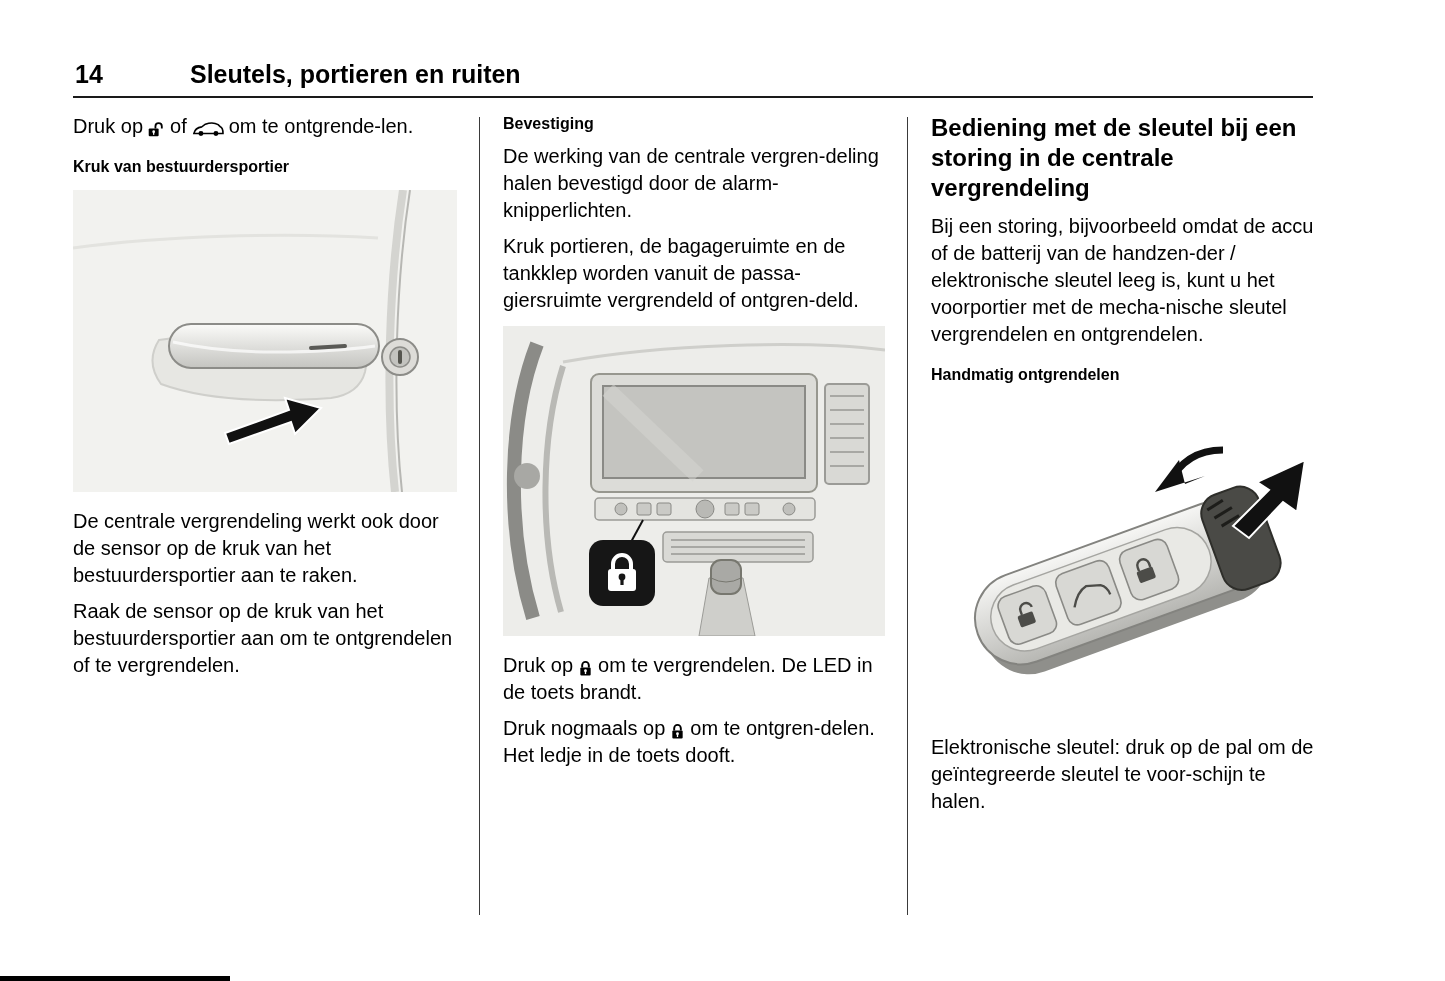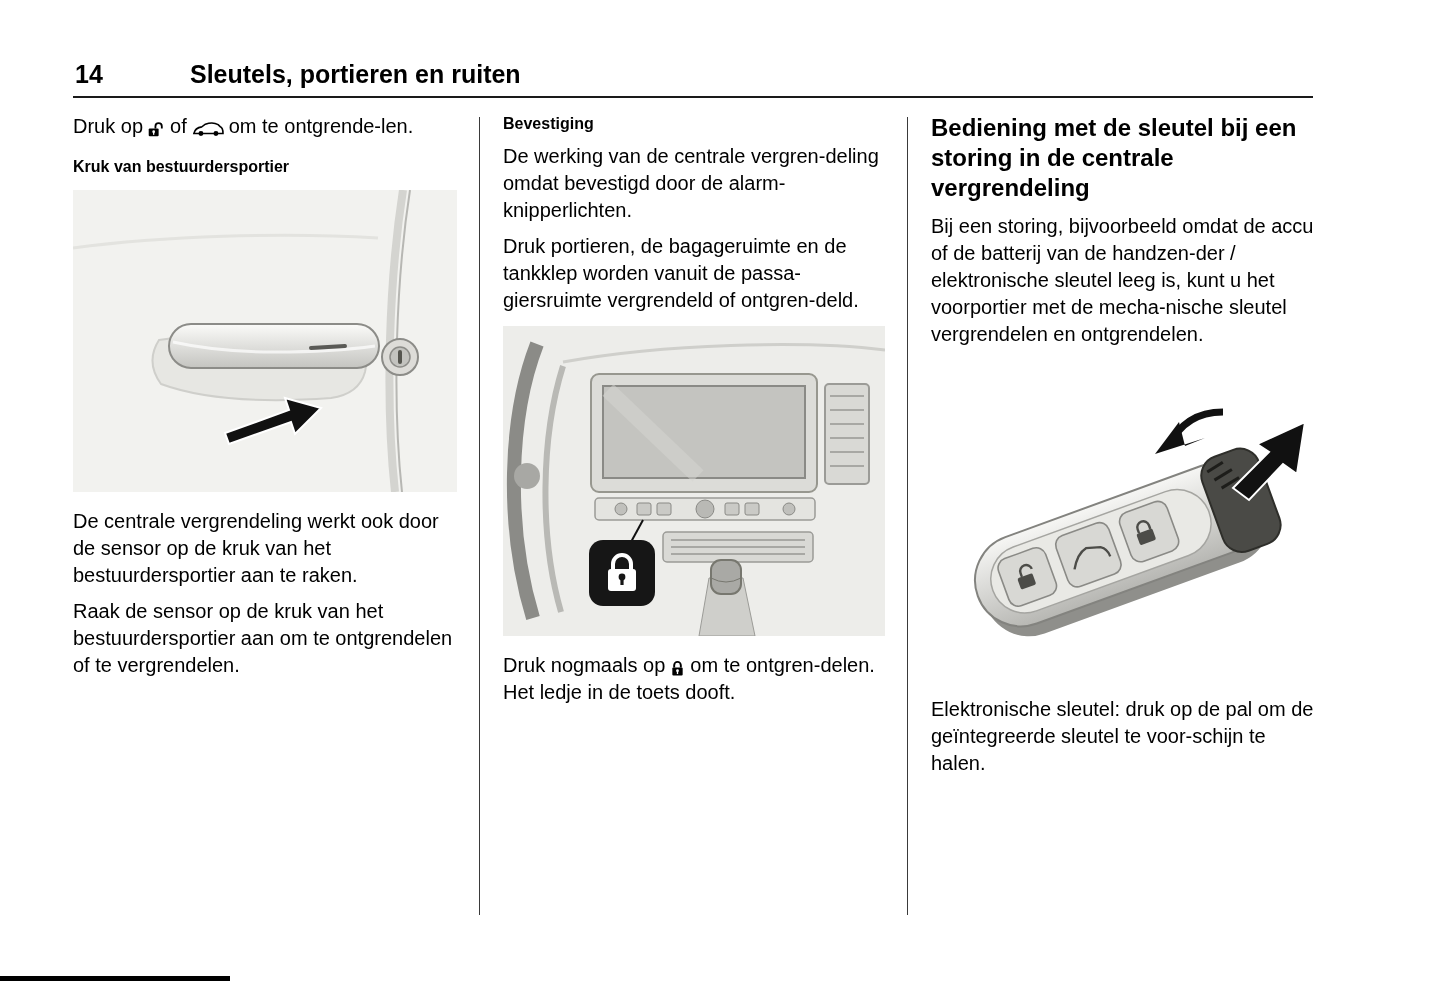--- a/index.html
+++ b/index.html
@@ -105,23 +105,23 @@
         <polygon points="152,243 216,220 212,208 248,218 222,244 218,232 156,254" fill="#111" stroke="#fff" stroke-width="2"></polygon>
       </svg>
     </figure>
 
     <p>De centrale vergrendeling werkt ook door de sensor op de kruk van het bestuurdersportier aan te raken.</p>
     <p>Raak de sensor op de kruk van het bestuurdersportier aan om te ontgrendelen of te vergrendelen.</p>
   </section>
 
   <section class="col col2">
     <h3 class="h-small">Bevestiging</h3>
-    <p>De werking van de centrale vergren-deling omdat bevestigd door de alarm-knipperlichten.</p>
-
-    <p>Druk portieren, de bagageruimte en de tankklep worden vanuit de passa-giersruimte vergrendeld of ontgren-deld.</p>
+    <p>De werking van de centrale vergren-deling halen bevestigd door de alarm-knipperlichten.</p>
+
+    <p>Kruk portieren, de bagageruimte en de tankklep worden vanuit de passa-giersruimte vergrendeld of ontgren-deld.</p>
 
     <figure>
       <svg viewBox="0 0 382 310" width="382" height="310">
         <rect width="382" height="310" fill="#ededea"></rect>
         <path d="M34 18 C6 90 2 200 30 292" fill="none" stroke="#8b8b87" stroke-width="14"></path>
         <path d="M60 40 C38 110 36 210 58 286" fill="none" stroke="#b9b9b5" stroke-width="6"></path>
         <circle cx="24" cy="150" r="13" fill="#a8a8a4"></circle>
         <path d="M60 36 C160 18 300 14 382 24" fill="none" stroke="#cfcfcb" stroke-width="3"></path>
         <rect x="88" y="48" width="226" height="118" rx="8" fill="#dcdcd8" stroke="#97978f" stroke-width="2"></rect>
         <rect x="100" y="60" width="202" height="92" fill="#c4c4c0" stroke="#8a8a86" stroke-width="2"></rect>
@@ -156,30 +156,34 @@
         <g>
           <rect x="86" y="214" width="66" height="66" rx="14" fill="#161616"></rect>
           <path d="M110 243 v-5 a9 9 0 0 1 18 0 v5" fill="none" stroke="#fff" stroke-width="4"></path>
           <rect x="105" y="243" width="28" height="22" rx="3" fill="#fff"></rect>
           <circle cx="119" cy="251" r="3.4" fill="#161616"></circle>
           <rect x="117.4" y="251" width="3.2" height="8" fill="#161616"></rect>
         </g>
       </svg>
     </figure>
 
+    <p><span>Druk op</span><span class="inline-icon"><svg width="15" height="17" viewBox="0 0 20 23">
+            <use href="#ic-lock"></use>
+          </svg></span><span>om te vergrendelen. De LED in de toets brandt.</span></p>
 
     <p><span>Druk nogmaals op</span><span class="inline-icon"><svg width="15" height="17" viewBox="0 0 20 23">
             <use href="#ic-lock"></use>
           </svg></span><span>om te ontgren-delen. Het ledje in de toets dooft.</span></p>
   </section>
 
   <section class="col col3">
     <h2 class="h-large">Bediening met de sleutel bij een storing in de centrale vergrendeling</h2>
     <p>Bij een storing, bijvoorbeeld omdat de accu of de batterij van de handzen-der / elektronische sleutel leeg is, kunt u het voorportier met de mecha-nische sleutel vergrendelen en ontgrendelen.</p>
 
+    <h3 class="h-small">Handmatig ontgrendelen</h3>
 
     <figure>
       <svg viewBox="0 0 385 320" width="385" height="320">
         <rect width="385" height="320" fill="#ffffff"></rect>
         <defs>
           <linearGradient id="g3" x1="0" y1="0" x2="0" y2="1">
             <stop offset="0" stop-color="#f6f6f4"></stop>
               <stop offset="1" stop-color="#b7b7b3"></stop>
           </linearGradient>
         </defs>

